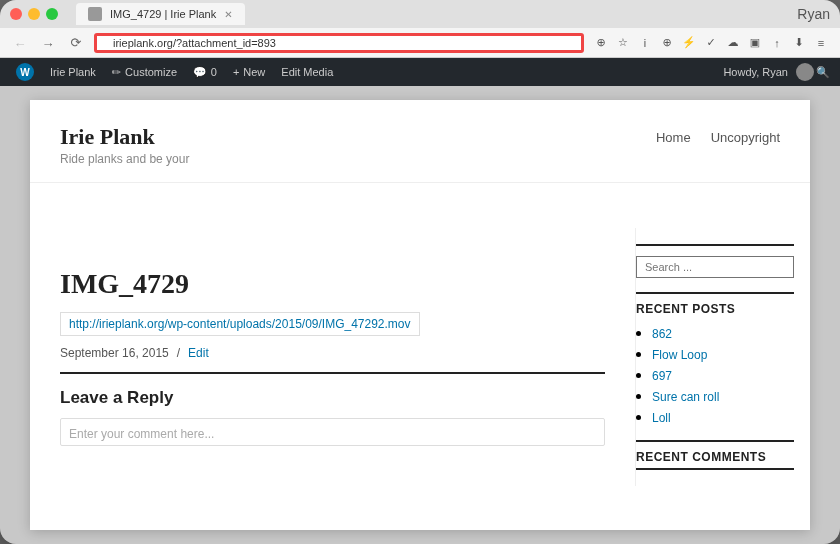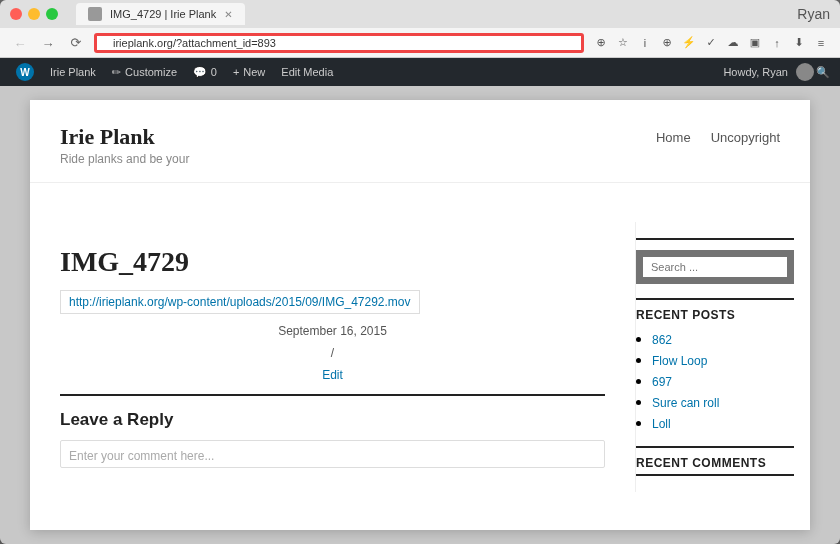--- a/index.html
+++ b/index.html
@@ -10,21 +10,21 @@
       height: 544px;
       overflow: hidden;
     }
 
     
     .browser-window {
       width: 840px;
       height: 544px;
       display: flex;
       flex-direction: column;
-      border-radius: 6px;
+      border-radius: 16px;
       overflow: hidden;
       box-shadow: 0 10px 40px rgba(0,0,0,0.5);
     }
 
     .title-bar {
       background: #e0e0e0;
       height: 28px;
       display: flex;
       align-items: center;
       padding: 0 10px;
@@ -247,21 +247,20 @@
       display: inline-block;
     }
 
     .post-meta {
       font-size: 12px;
       color: #555;
       margin-bottom: 12px;
       display: flex;
       gap: 8px;
       align-items: center;
-      flex-direction: column;
     }
     .post-meta-edit {
       color: #0073aa;
       cursor: pointer;
     }
 
     .post-divider {
       border: none;
       border-top: 2px solid #222;
       margin: 10px 0 14px;
@@ -297,21 +296,21 @@
     }
 
     .sidebar-divider {
       border: none;
       border-top: 2px solid #222;
       margin-bottom: 10px;
     }
 
     .search-box {
       width: 100%;
-      border: 7px solid #737373;
+      border: 1px solid #737373;
       padding: 4px 8px;
       font-size: 11px;
       color: #aaa;
       margin-bottom: 14px;
     }
 
     .widget-title {
       font-size: 12px;
       font-weight: 700;
       color: #222;

